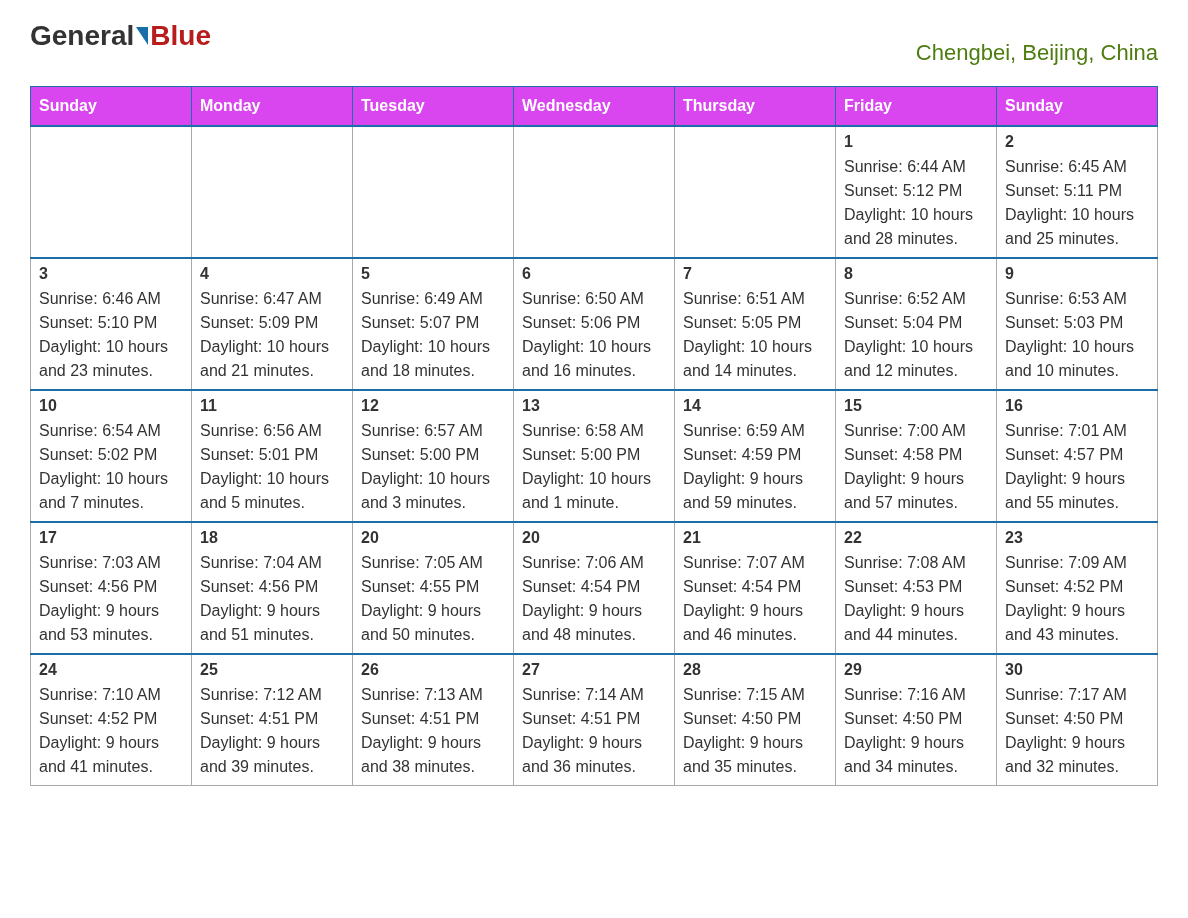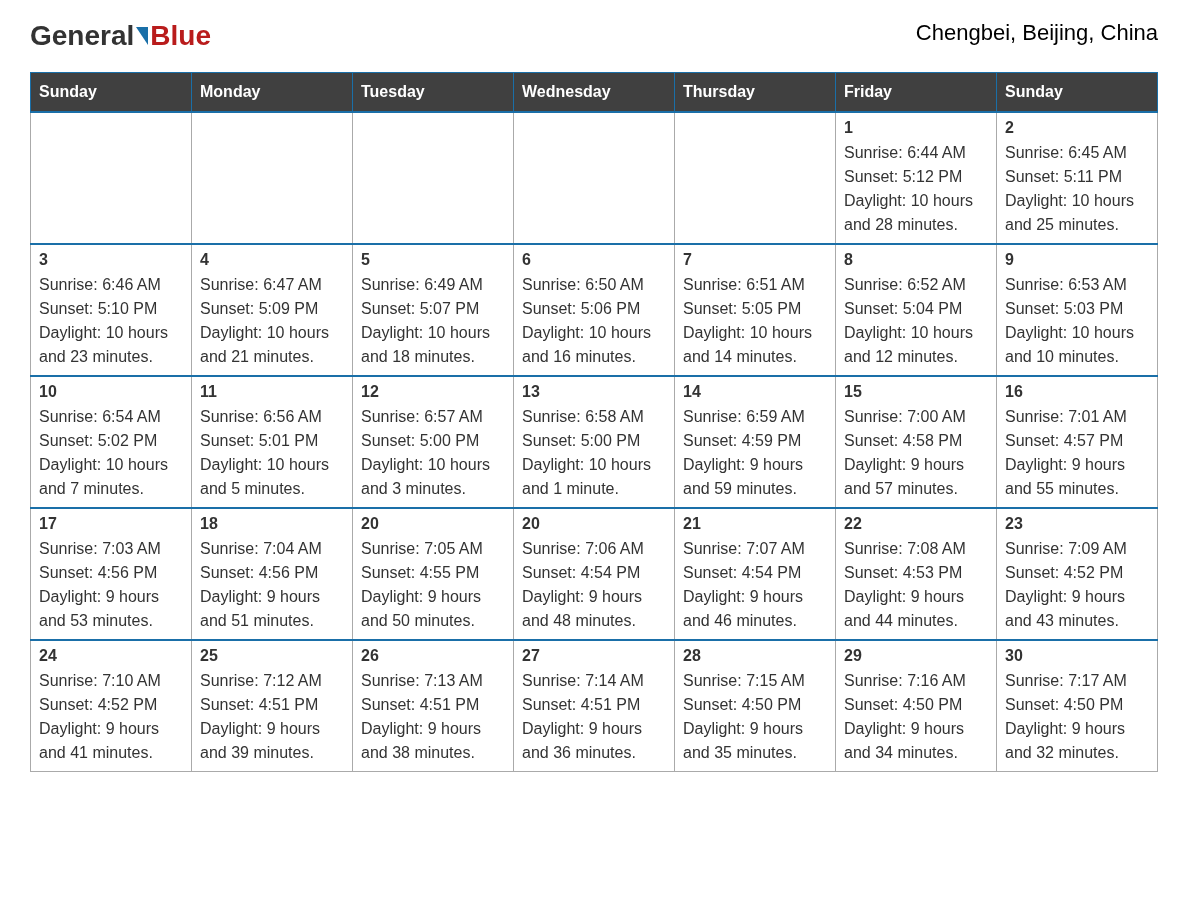--- a/index.html
+++ b/index.html
@@ -48,30 +48,30 @@
       text-align: right;
     }
     .month-title {
       font-size: 52px;
       font-weight: bold;
       color: #222;
       line-height: 1.1;
     }
     .location-title {
       font-size: 22px;
-      color: #000000;
-      margin-top: 0;
+      color: #4d7c0f;
+      margin-top: 20px;
     }
     .calendar {
       width: 100%;
       border-collapse: collapse;
       border: 1px solid #999;
     }
     .calendar th {
-      background-color: #404040;
+      background-color: #d946ef;
       color: #fff;
       padding: 10px 8px;
       font-size: 16px;
       font-weight: bold;
       text-align: left;
       border: 1px solid #1a6fa8;
     }
     .calendar td {
       vertical-align: top;
       padding: 6px 8px;

